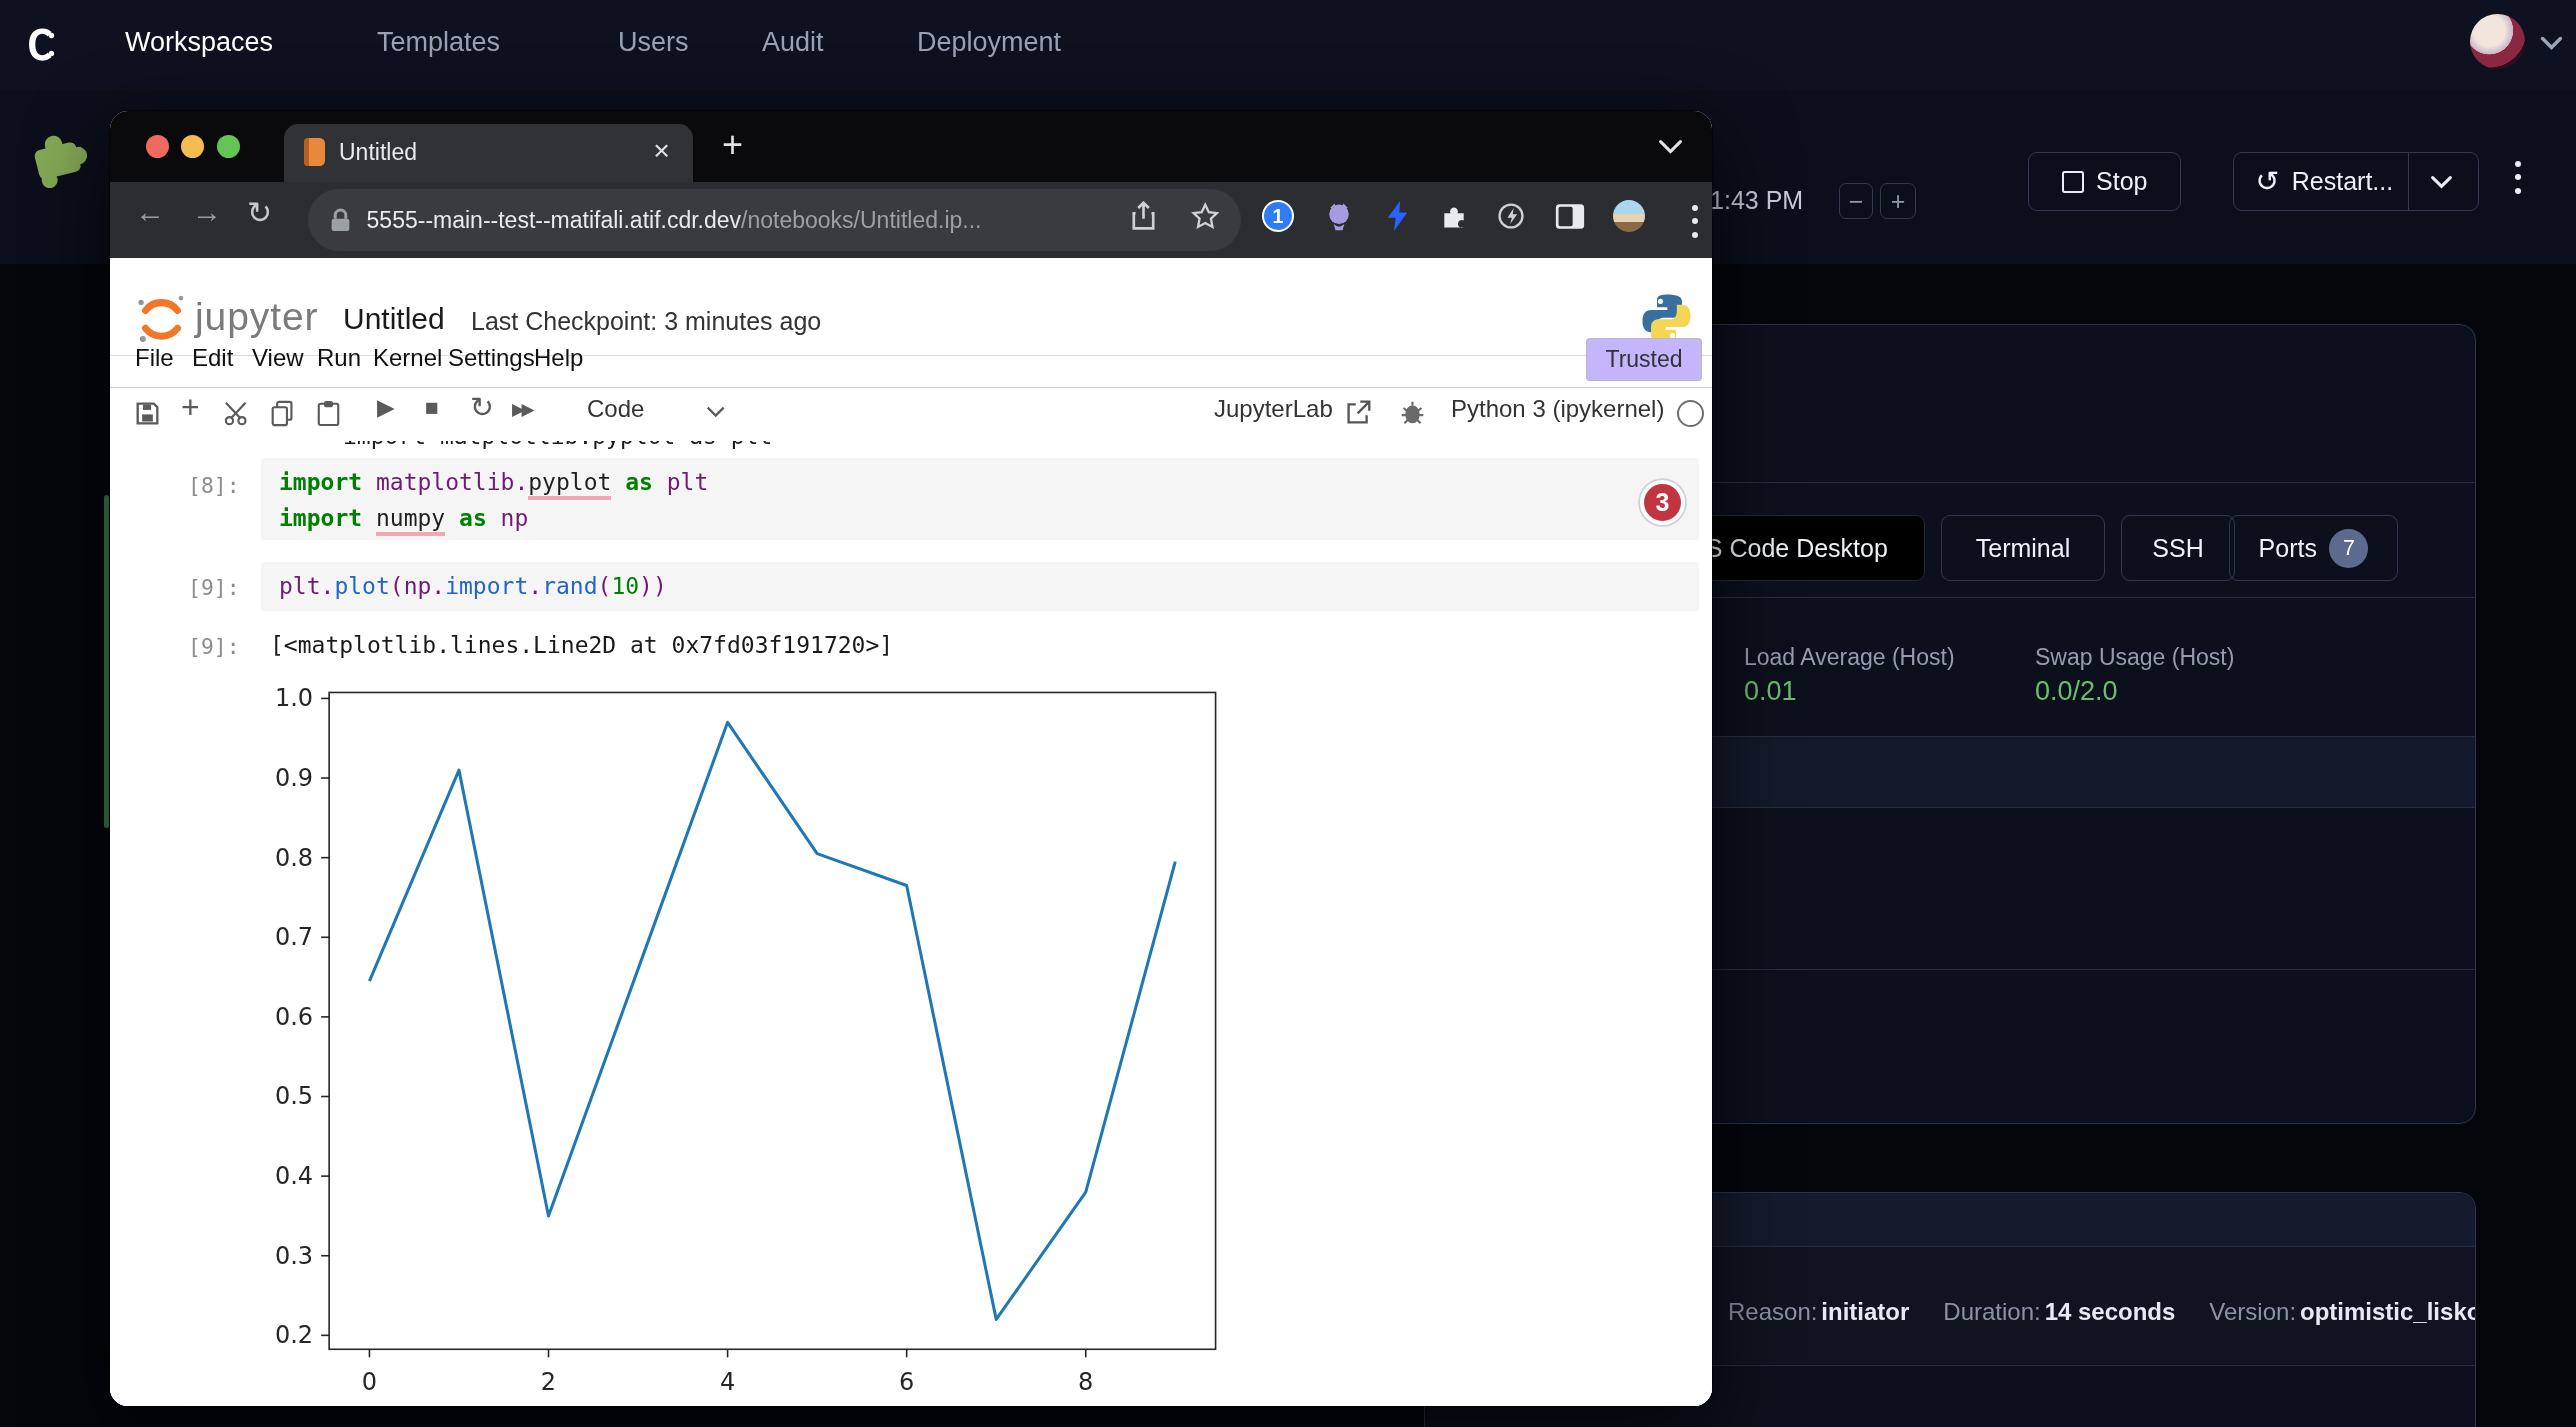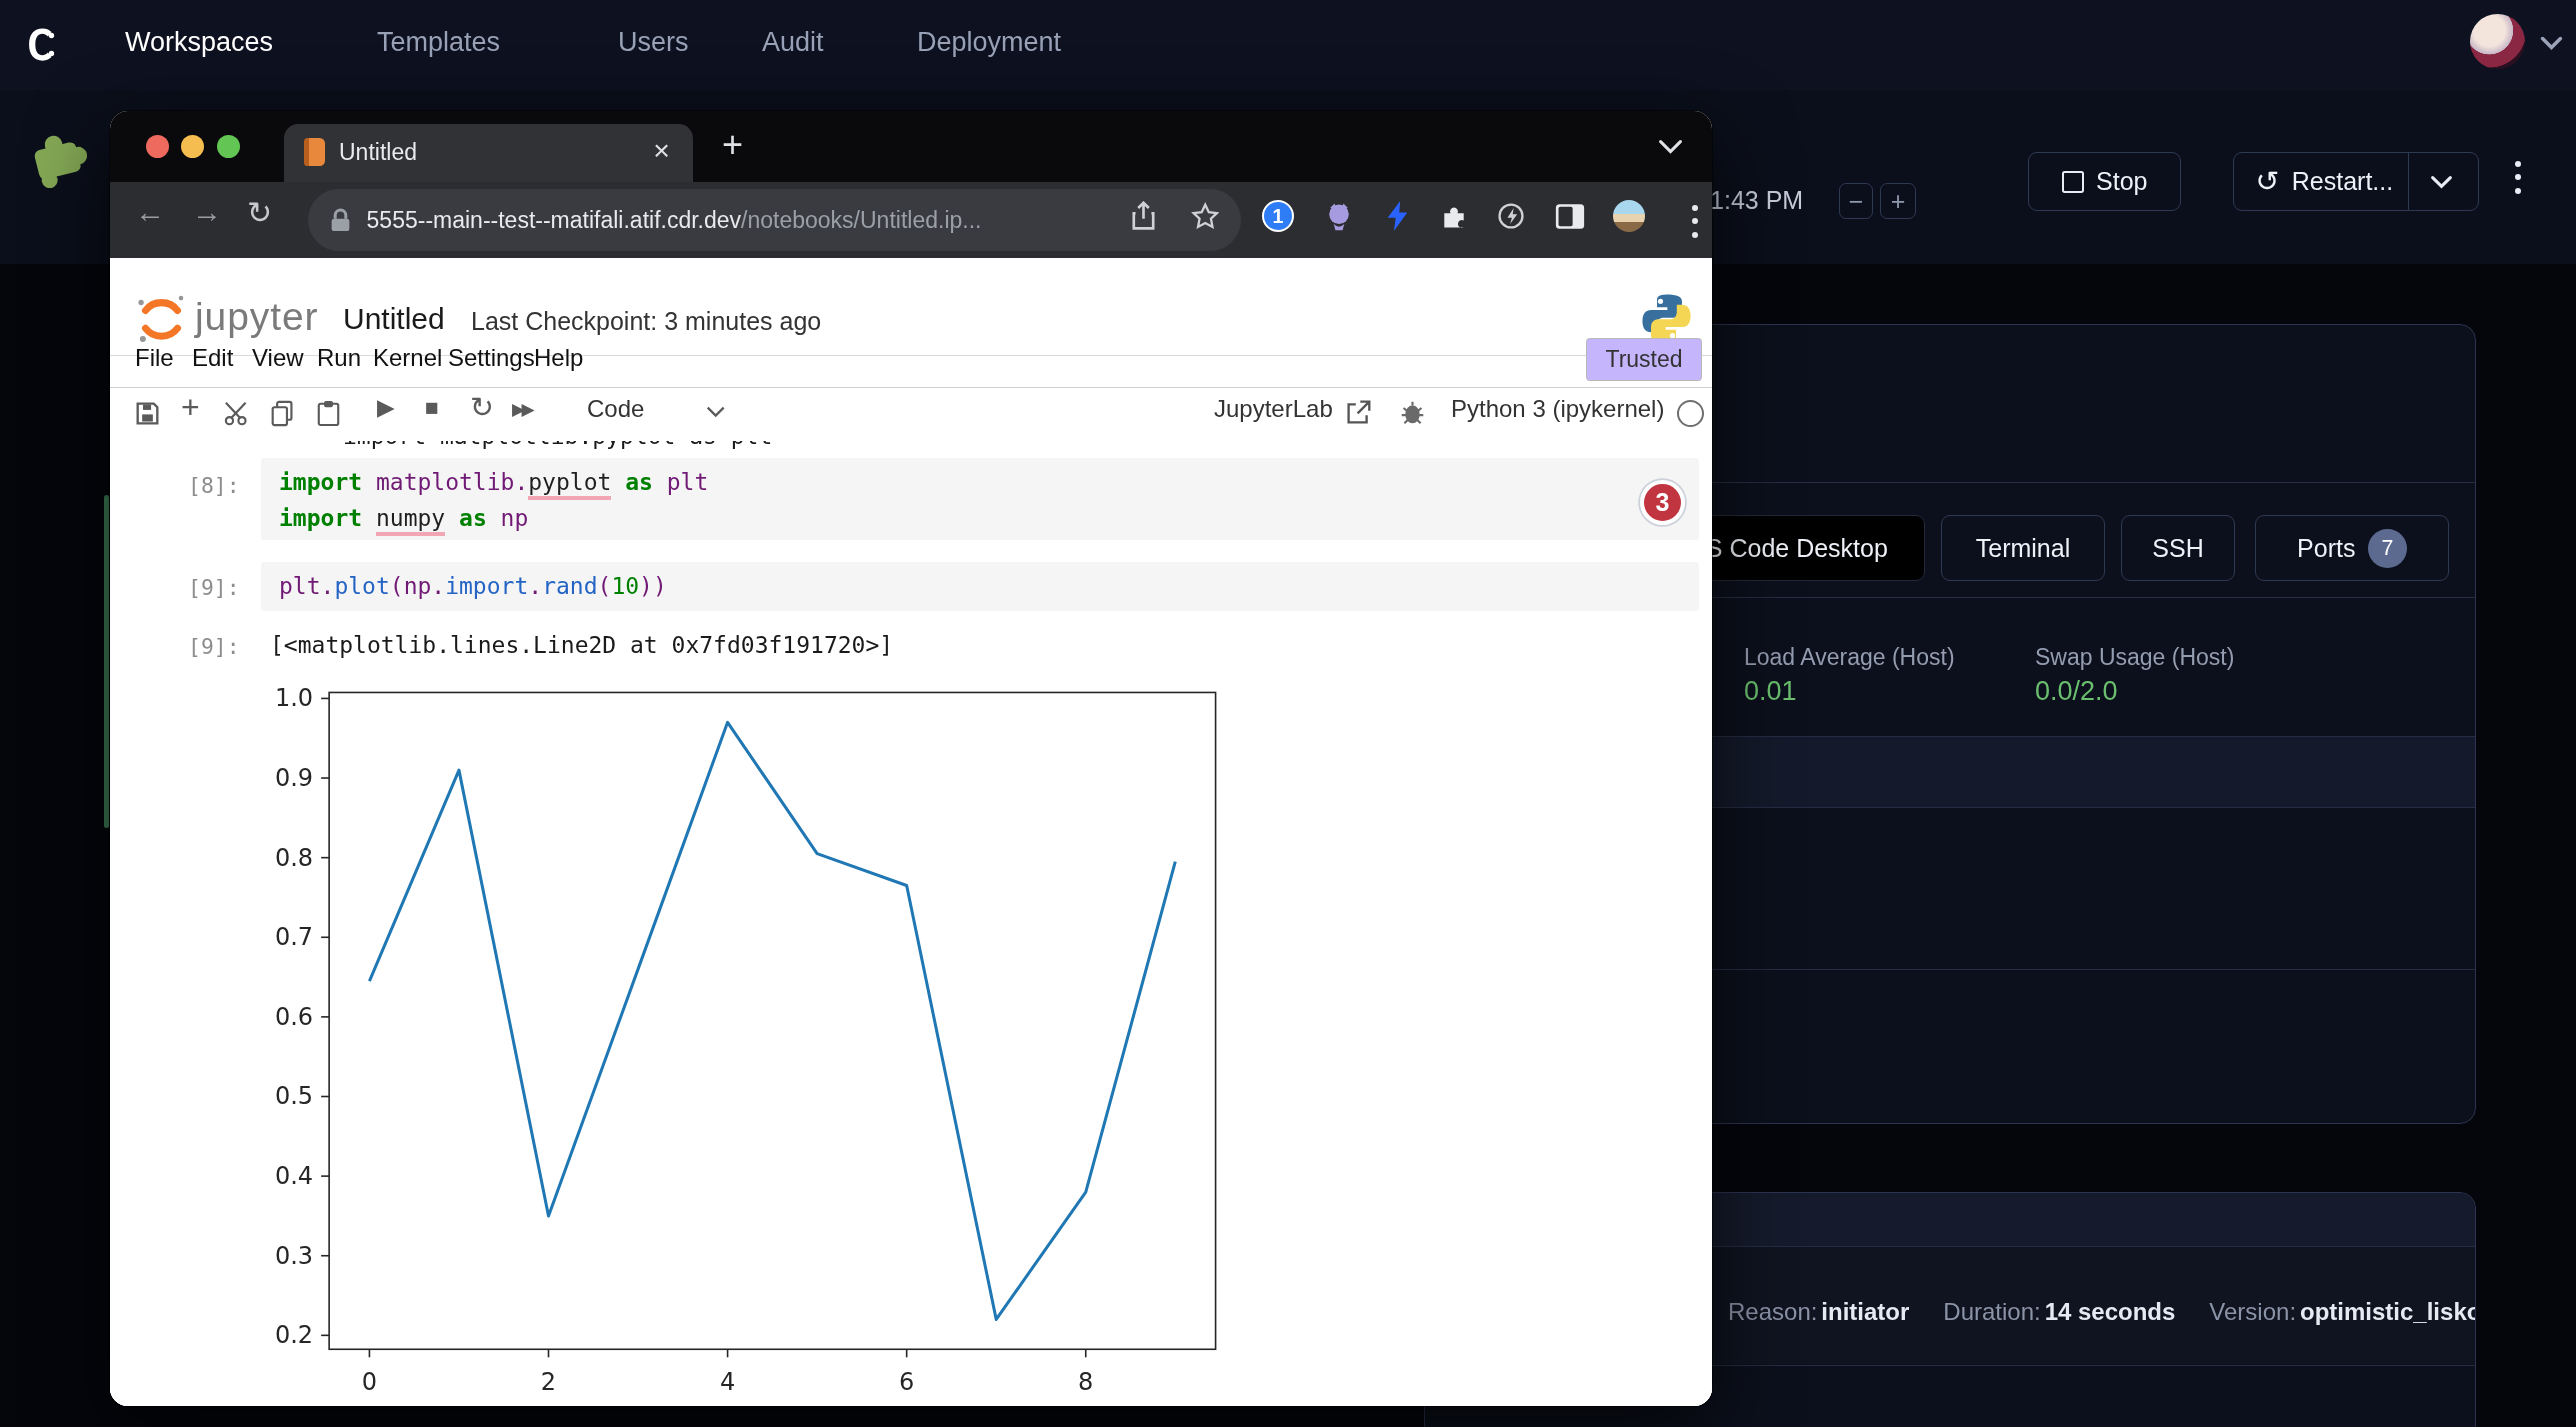--- a/index.html
+++ b/index.html
@@ -149,21 +149,21 @@
 
       <div class="pill-btn" style="left:227px;top:190px;width:273px;height:66px;background:#000;border-color:#23293a">
         <span>VS Code Desktop</span>
       </div>
       <div class="pill-btn" style="left:516px;top:190px;width:164px;height:66px">
         <span>Terminal</span>
       </div>
       <div class="pill-btn" style="left:696px;top:190px;width:114px;height:66px">
         <span>SSH</span>
       </div>
-      <div class="pill-btn" style="left:830px;top:190px;width:194px;height:66px">
+      <div class="pill-btn" style="left:804px;top:190px;width:169px;height:66px">
         <span>Ports</span>
         <span class="badge-pill">7</span>
       </div>
 
       <span class="stat-label" style="left:319px;top:319px">Load Average (Host)</span>
       <span class="stat-value" style="left:319px;top:351px;color:#6abf6e">0.01</span>
       <span class="stat-label" style="left:610px;top:319px">Swap Usage (Host)</span>
       <span class="stat-value" style="left:610px;top:351px;color:#6abf6e">0.0/2.0</span>
     </div>
 

